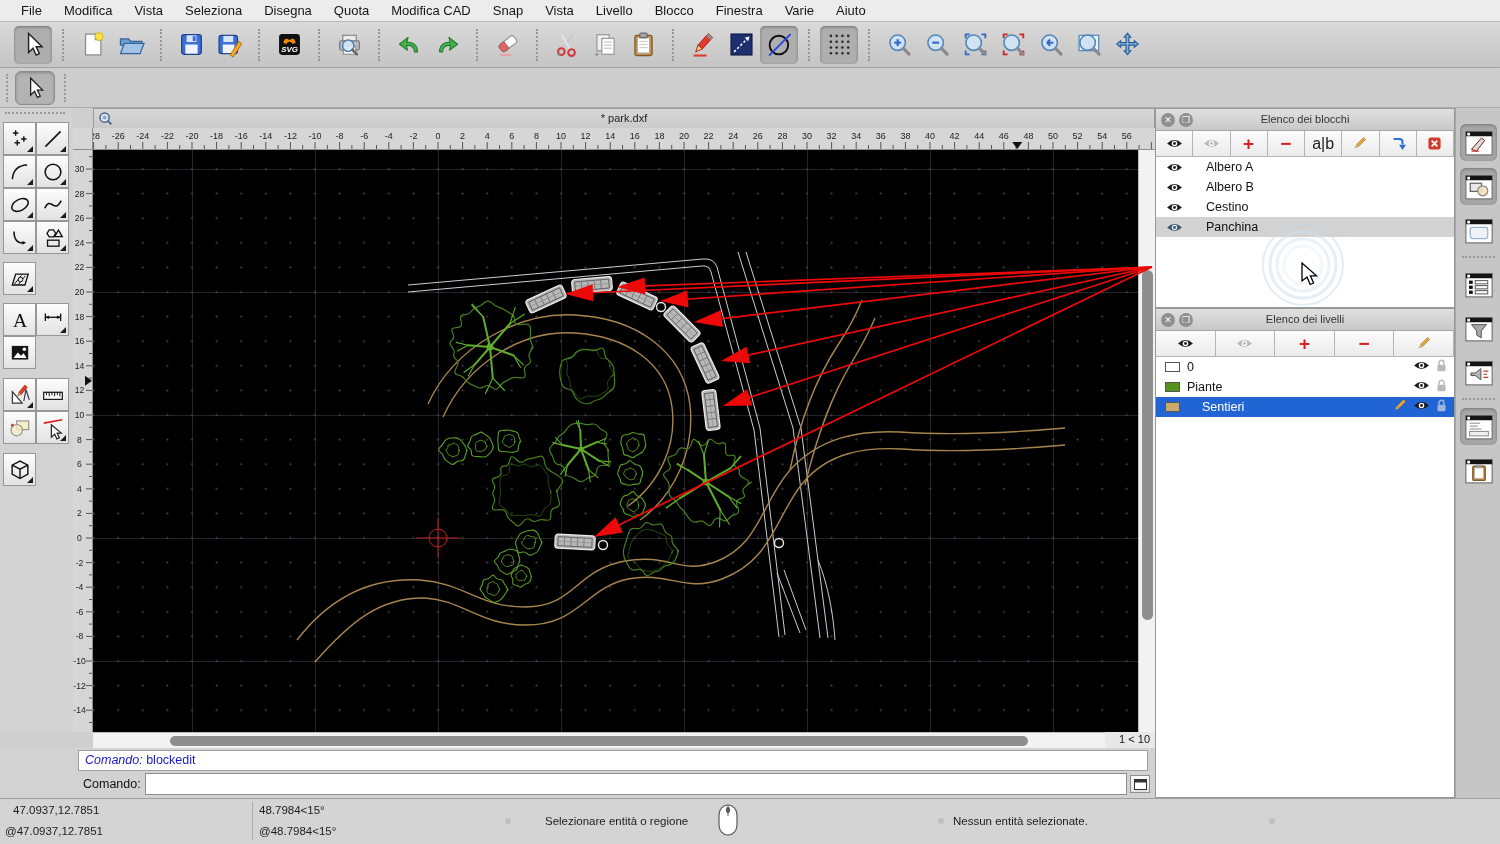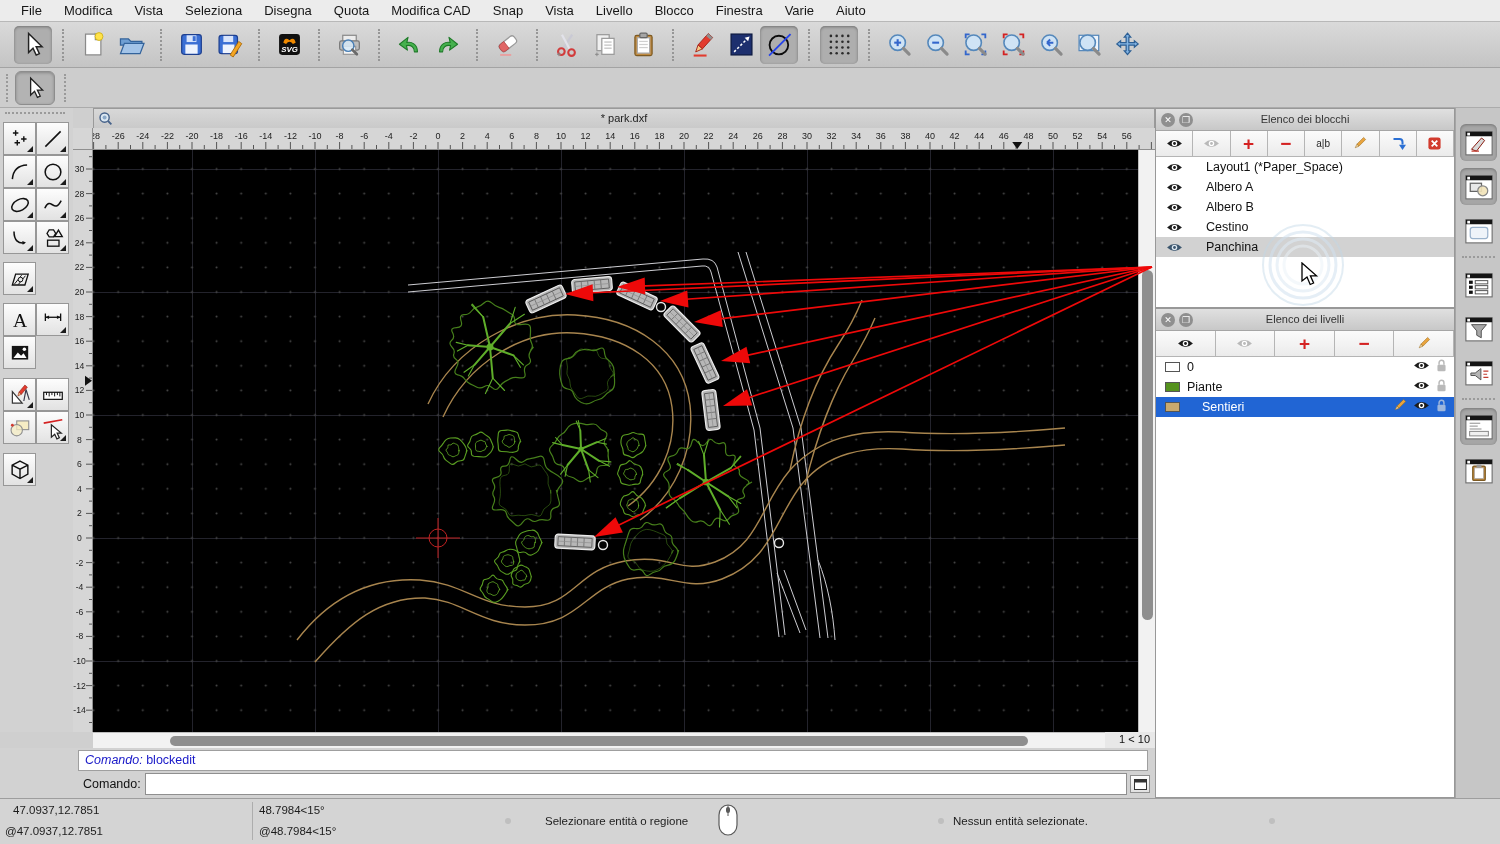--- a/index.html
+++ b/index.html
@@ -940,21 +940,21 @@
           <circle cx="8" cy="6" r="1.3" fill="#b9b9b9"></circle>
         </svg>
       </div>
       <div class="ptool" style="width: 37.5px;">
         <span style="color:#d42222;font-size:19px;font-weight:bold;line-height:14px">+</span>
       </div>
       <div class="ptool" style="width: 37.5px;">
         <span style="color:#d42222;font-size:19px;font-weight:bold;line-height:10px">−</span>
       </div>
       <div class="ptool" style="width: 37.5px;">
-        <span style="color:#222;font-size:10px">a|b</span>
+        <span style="color:#222;font-size:16px">a|b</span>
       </div>
       <div class="ptool" style="width: 37.5px;">
         <svg width="16" height="16" viewBox="0 0 16 16">
           <g transform="rotate(45 8 7)">
             <rect x="6.6" y="0.5" width="2.9" height="9.5" fill="#e8a33d" stroke="#9a6a1a" stroke-width=".5"></rect>
             <path d="M6.6 10 L8 13.8 L9.5 10 Z" fill="#f3d9a8" stroke="#9a6a1a" stroke-width=".5"></path>
           </g>
         </svg>
       </div>
       <div class="ptool" style="width: 37.5px;">
@@ -964,31 +964,20 @@
         </svg>
       </div>
       <div class="ptool" style="width: 37.5px;">
         <svg width="15" height="15" viewBox="0 0 16 16">
           <rect x="1.5" y="1.5" width="13" height="13" rx="2.5" fill="#d23b2e"></rect>
           <path d="M5 5 L11 11 M11 5 L5 11" stroke="#fff" stroke-width="1.9"></path>
         </svg>
       </div>
     </div>
   <div id="blocks-rows">
-      <div class="list-row">
-        <span class="row-eye">
-          <svg width="17" height="13" viewBox="0 0 16 12">
-            <path d="M1 6 Q8 -0.5 15 6 Q8 12.5 1 6 Z" fill="#1c1c1c"></path>
-            <circle cx="8" cy="6" r="2.6" fill="#fff"></circle>
-            <circle cx="8" cy="6" r="1.3" fill="#1c1c1c"></circle>
-          </svg>
-        </span>
-        <span class="row-pencil"></span>
-        <span>Layout1 (*Paper_Space)</span>
-      </div>
       <div class="list-row">
         <span class="row-eye">
           <svg width="17" height="13" viewBox="0 0 16 12">
             <path d="M1 6 Q8 -0.5 15 6 Q8 12.5 1 6 Z" fill="#1c1c1c"></path>
             <circle cx="8" cy="6" r="2.6" fill="#fff"></circle>
             <circle cx="8" cy="6" r="1.3" fill="#1c1c1c"></circle>
           </svg>
         </span>
         <span class="row-pencil"></span>
         <span>Albero A</span>

